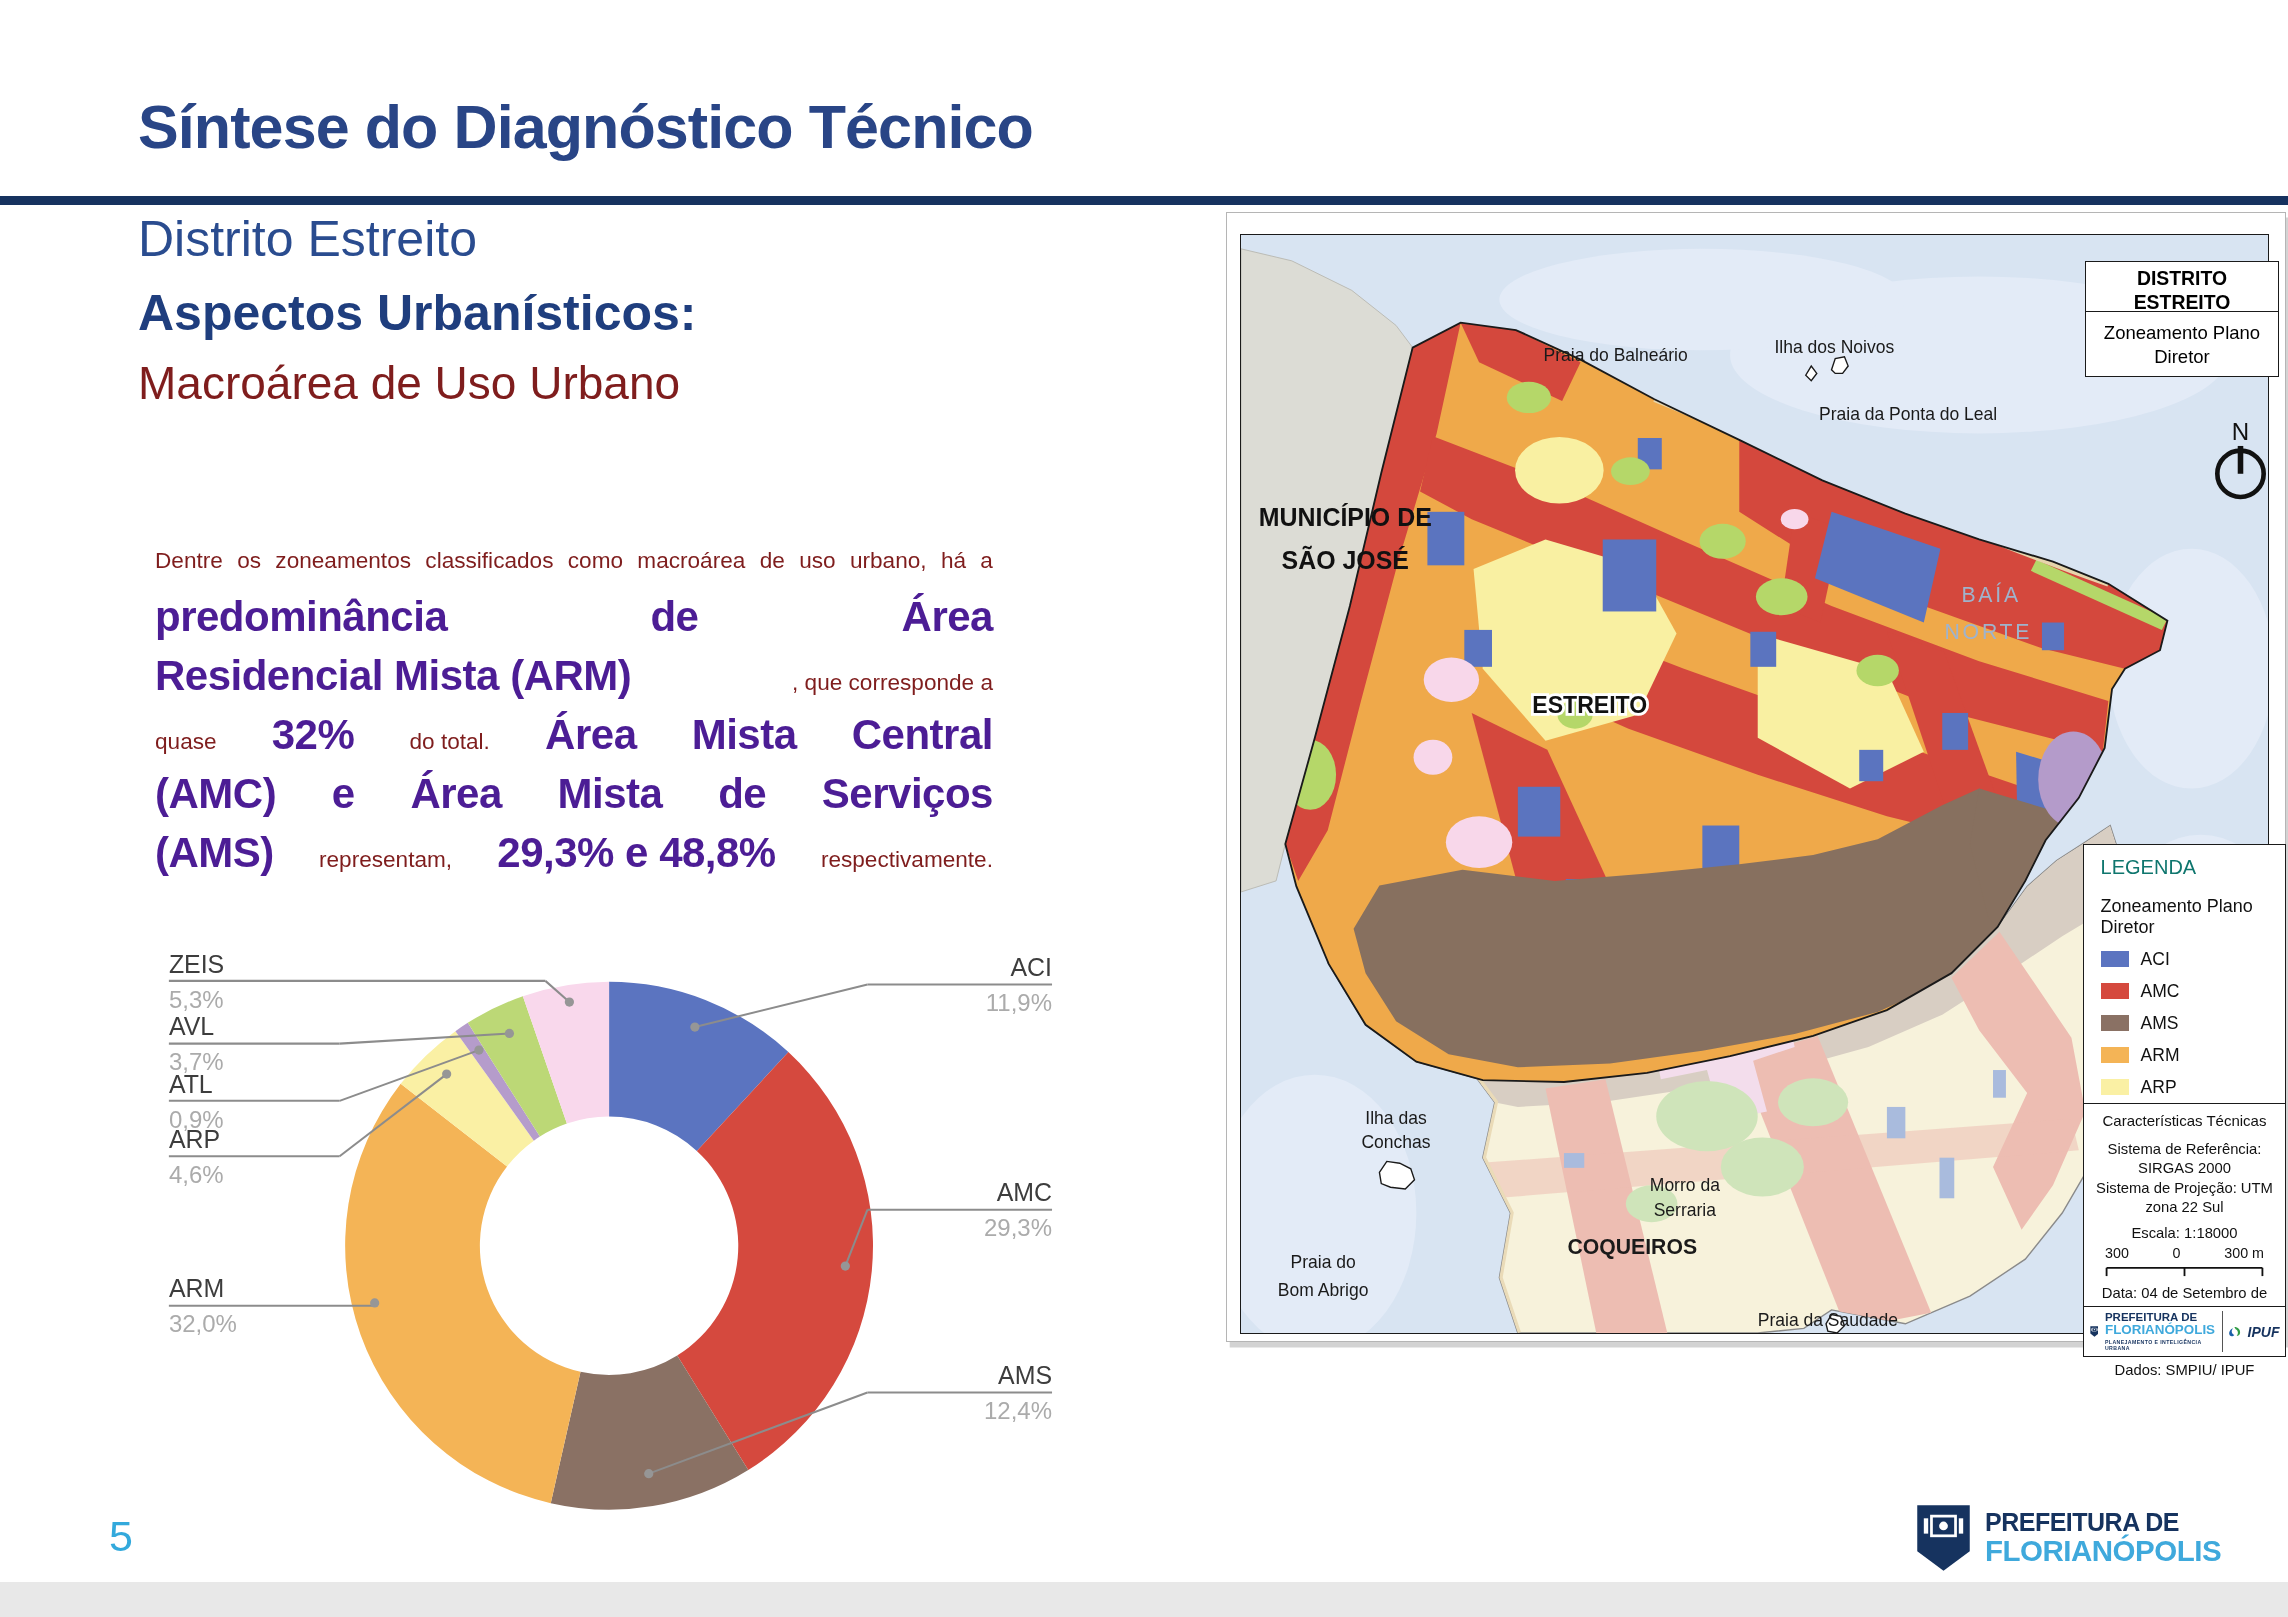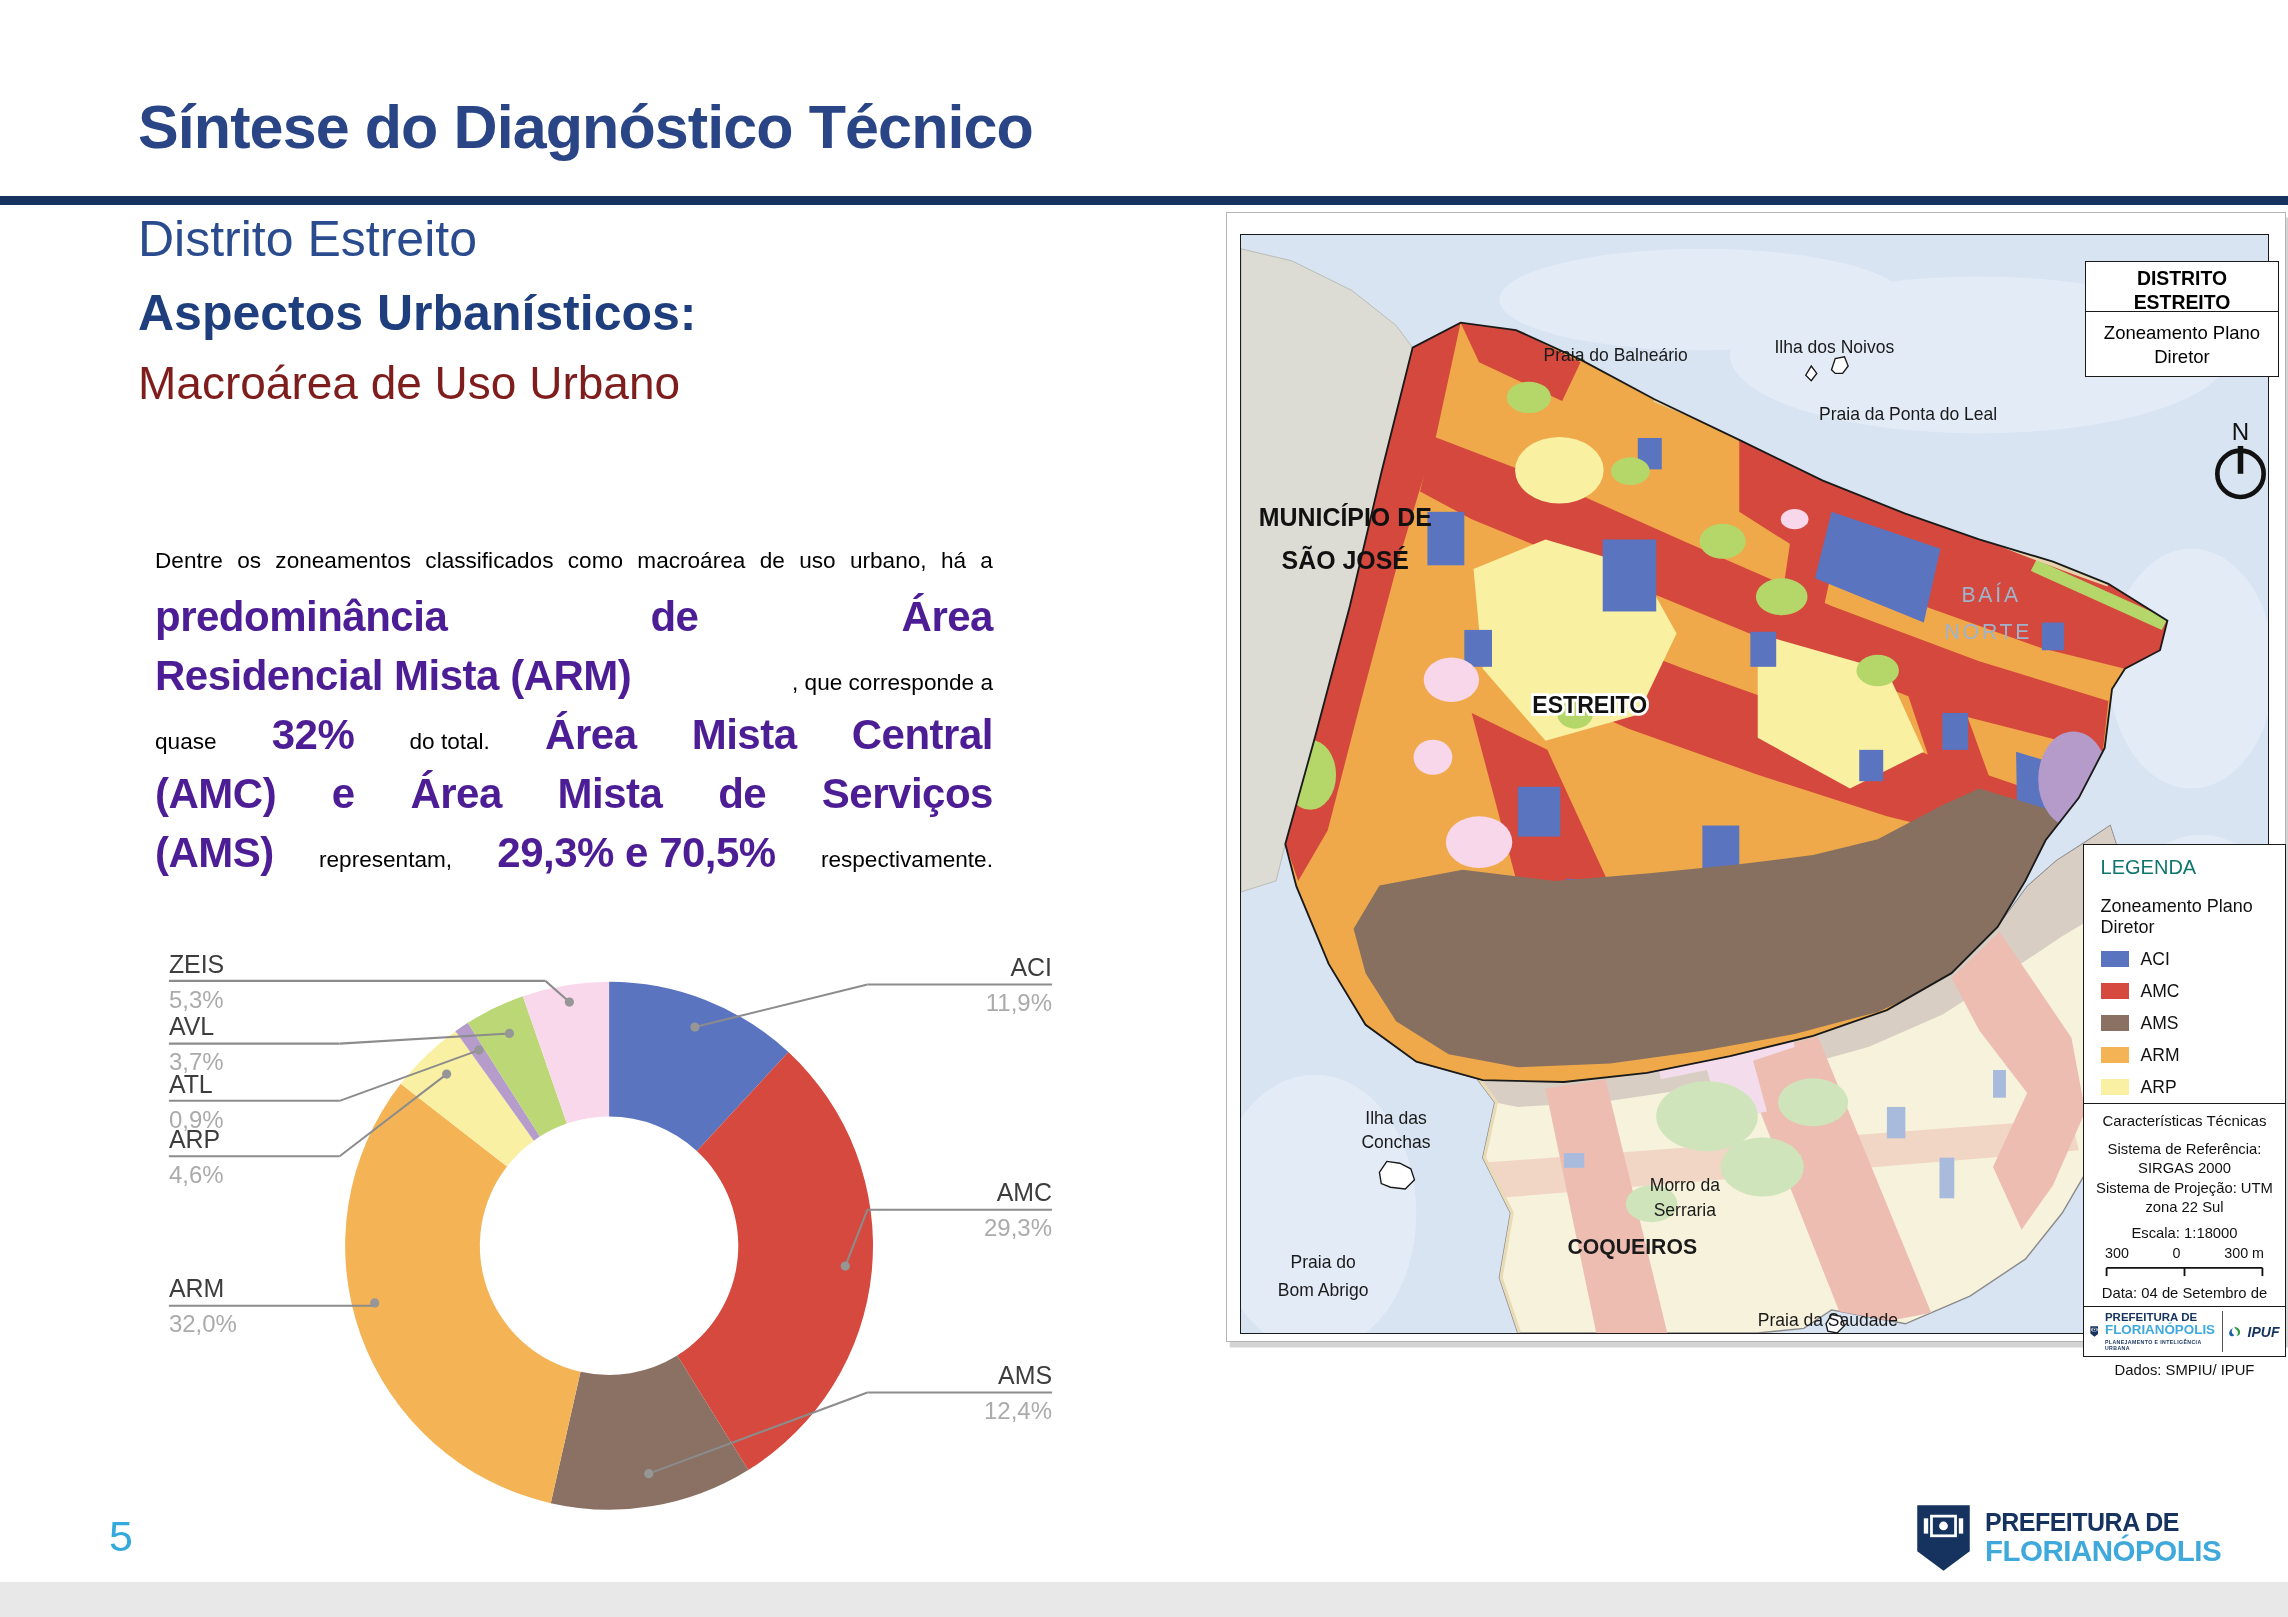--- a/index.html
+++ b/index.html
@@ -8,21 +8,21 @@
   
   .title{position:absolute;left:138px;top:92px;font-size:61px;font-weight:800;color:#294586;letter-spacing:-0.9px;}
   .rule{position:absolute;left:0;top:196px;width:2289px;height:9.2px;background:#16325F;}
   .sub1{position:absolute;left:138px;top:210px;font-size:50px;font-weight:300;color:#2A4C8F;}
   .sub2{position:absolute;left:138px;top:284px;font-size:50px;font-weight:800;color:#1F3E7E;}
   .sub3{position:absolute;left:138px;top:356px;font-size:46px;font-weight:400;color:#7f1d1d;}
   
   .para{position:absolute;left:155px;top:548px;width:838px;}
   .para-line{display:flex;justify-content:space-between;align-items:baseline;margin-bottom:11px;}
   .para-line.first{margin-bottom:18.5px;}
-  .seg-s{font-size:22.6px;font-weight:500;color:#000000;}
+  .seg-s{font-size:22.6px;font-weight:500;color:#7f1d1d;}
   .seg-b{font-size:42px;font-weight:800;color:#4c1d95;letter-spacing:-0.5px;}
   
   .chart-svg{position:absolute;left:0;top:904px;width:1172px;height:665px;}
   .c-name{font-size:27px;fill:#3d3d3d;}
   .c-pct{font-size:26px;fill:#ABABAB;}
   
   .map-panel{position:absolute;left:1226px;top:212px;width:1058px;height:1128px;background:#ffffff;
              border:0.9px solid #b5b5b5;box-shadow:3.7px 5.5px 0 rgba(175,175,175,0.55);}
   .map-inner{position:absolute;left:13px;top:21px;width:1027px;height:1098px;border:1.8px solid #1a1a1a;background:#D8E4F2;}
   .map-svg{position:absolute;left:0;top:0;width:1027px;height:1098px;}
@@ -107,21 +107,21 @@
         <span class="seg-b">(AMC)</span>
         <span class="seg-b">e</span>
         <span class="seg-b">Área</span>
         <span class="seg-b">Mista</span>
         <span class="seg-b">de</span>
         <span class="seg-b">Serviços</span>
       </div>
       <div class="para-line">
         <span class="seg-b">(AMS)</span>
         <span class="seg-s">representam,</span>
-        <span class="seg-b">29,3% e 70,5%</span>
+        <span class="seg-b">29,3% e 48,8%</span>
         <span class="seg-s">respectivamente.</span>
       </div>
     </div>
 
   <svg class="chart-svg" id="chart" viewBox="0 980 1270 720">
       <path d="M660,1064 A286,286 0 0 1 854.3099679856587,1140.143772211992 L755.1167675454274,1247.2731752086675 A140,140 0 0 0 660,1210 Z" fill="#5B74C0"></path>
       <path d="M854.3099679856587,1140.143772211992 A286,286 0 0 1 810.8288543200532,1592.9951783564854 L733.8323063105155,1468.948688705972 A140,140 0 0 0 755.1167675454274,1247.2731752086675 Z" fill="#D5493E"></path>
       <path d="M810.8288543200532,1592.9951783564854 A286,286 0 0 1 596.7966376898446,1628.9289066997023 L629.061291176847,1486.538625657197 A140,140 0 0 0 733.8323063105155,1468.948688705972 Z" fill="#8A7164"></path>
       <path d="M596.7966376898446,1628.9289066997023 A286,286 0 0 1 434.17530182315113,1174.5029752578832 L549.4564414518921,1264.092365510852 A140,140 0 0 0 629.061291176847,1486.538625657197 Z" fill="#F4B456"></path>
       <path d="M434.17530182315113,1174.5029752578832 A286,286 0 0 1 493.4949905518596,1117.4659555491396 L578.4940513190921,1236.1721460730055 A140,140 0 0 0 549.4564414518921,1264.092365510852 Z" fill="#FAF0A4"></path>

